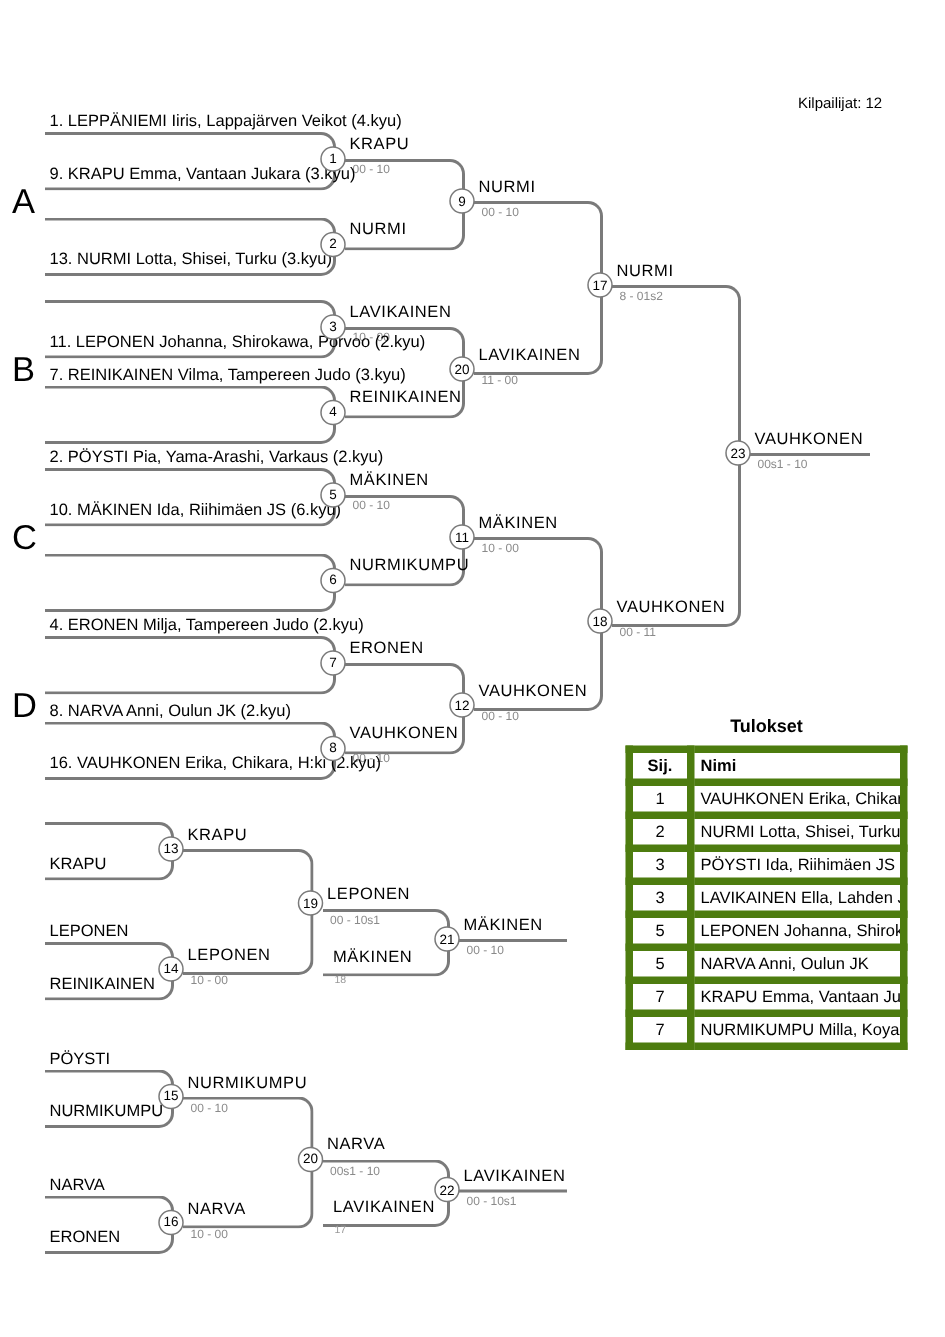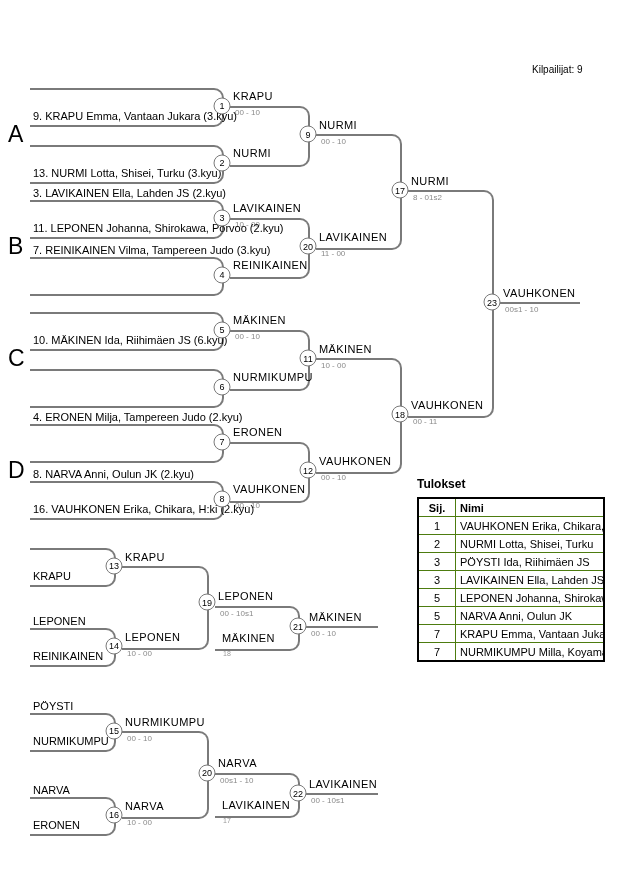--- a/index.html
+++ b/index.html
@@ -13,35 +13,35 @@
   .pair{position:absolute;border-top:2px solid #7a7a7a;border-right:2px solid #7a7a7a;
         border-bottom:2px solid #7a7a7a;border-radius:0 10px 10px 0;z-index:1;}
   .hline{position:absolute;border-top:2px solid #7a7a7a;z-index:1;}
   .circle{position:absolute;width:15px;height:15px;border:1.5px solid #7a7a7a;border-radius:50%;
           background:#fff;display:flex;align-items:center;justify-content:center;
           font-size:9px;transform:translate(-50%,-50%);z-index:5;}
   .wname{position:absolute;font-size:11px;letter-spacing:.4px;white-space:nowrap;z-index:4;}
   .wscore{position:absolute;font-size:8px;color:#8a8a8a;white-space:nowrap;z-index:2;}
   .ref{position:absolute;font-size:7px;color:#999;z-index:2;}
   .results{position:absolute;left:417px;top:477px;width:188px;z-index:6;}
-  .results-title{font-weight:bold;font-size:12px;text-align:left;margin:0 0 6px 0;}
+  .results-title{font-weight:bold;font-size:12px;text-align:center;margin:0 0 6px 0;}
   .results table{border-collapse:collapse;width:188px;table-layout:fixed;border:2px solid #000;
                  font-size:11px;}
-  .results th,.results td{border:1px solid #4d7c0f;height:17px;padding:0 2px;overflow:hidden;
+  .results th,.results td{border:5px solid #4d7c0f;height:17px;padding:0 2px;overflow:hidden;
                  white-space:nowrap;}
   .results th{font-weight:bold;text-align:center;}
   .results .sij{width:32px;text-align:center;}
   .results .nimi{text-align:left;padding-left:4px;}
 </style>
 </head>
 <body>
 
 <div id="sheet">
 
-  <div class="competitors">Kilpailijat: 9</div>
+  <div class="competitors">Kilpailijat: 12</div>
 
   <div class="letter" style="left:8px;top:121px">A</div>
   <div class="letter" style="left:8px;top:233px">B</div>
   <div class="letter" style="left:8px;top:345px">C</div>
   <div class="letter" style="left:8px;top:457px">D</div>
 
   <div class="pair" style="left:30px;top:88px;width:192px;height:35px"></div>
   <div class="pair" style="left:30px;top:145px;width:192px;height:35px"></div>
   <div class="pair" style="left:30px;top:200px;width:192px;height:35px"></div>
   <div class="pair" style="left:30px;top:257px;width:192px;height:35px"></div>
@@ -53,25 +53,26 @@
   <div class="pair" style="left:230px;top:105.5px;width:78px;height:57px"></div>
   <div class="pair" style="left:230px;top:217.5px;width:78px;height:57px"></div>
   <div class="pair" style="left:230px;top:329.5px;width:78px;height:57px"></div>
   <div class="pair" style="left:230px;top:441.5px;width:78px;height:57px"></div>
 
   <div class="pair" style="left:316px;top:134px;width:84px;height:112px"></div>
   <div class="pair" style="left:316px;top:358px;width:84px;height:112px"></div>
   <div class="pair" style="left:408px;top:190px;width:84px;height:224px"></div>
   <div class="hline" style="left:500px;top:302px;width:80px"></div>
 
+  <div class="entry" style="left:33px;top:75px">1. LEPPÄNIEMI Iiris, Lappajärven Veikot (4.kyu)</div>
   <div class="entry" style="left:33px;top:110px">9. KRAPU Emma, Vantaan Jukara (3.kyu)</div>
   <div class="entry" style="left:33px;top:167px">13. NURMI Lotta, Shisei, Turku (3.kyu)</div>
-  <div class="entry" style="left:33px;top:187px">3. LAVIKAINEN Ella, Lahden JS (2.kyu)</div>
   <div class="entry" style="left:33px;top:222px">11. LEPONEN Johanna, Shirokawa, Porvoo (2.kyu)</div>
   <div class="entry" style="left:33px;top:244px">7. REINIKAINEN Vilma, Tampereen Judo (3.kyu)</div>
+  <div class="entry" style="left:33px;top:299px">2. PÖYSTI Pia, Yama-Arashi, Varkaus (2.kyu)</div>
   <div class="entry" style="left:33px;top:334px">10. MÄKINEN Ida, Riihimäen JS (6.kyu)</div>
   <div class="entry" style="left:33px;top:411px">4. ERONEN Milja, Tampereen Judo (2.kyu)</div>
   <div class="entry" style="left:33px;top:468px">8. NARVA Anni, Oulun JK (2.kyu)</div>
   <div class="entry" style="left:33px;top:503px">16. VAUHKONEN Erika, Chikara, H:ki (2.kyu)</div>
 
   <div class="circle" style="left:222px;top:105.5px">1</div>
   <div class="wname" style="left:233px;top:90px">KRAPU</div>
   <div class="wscore" style="left:235px;top:108px">00 - 10</div>
 
   <div class="circle" style="left:222px;top:162.5px">2</div>

